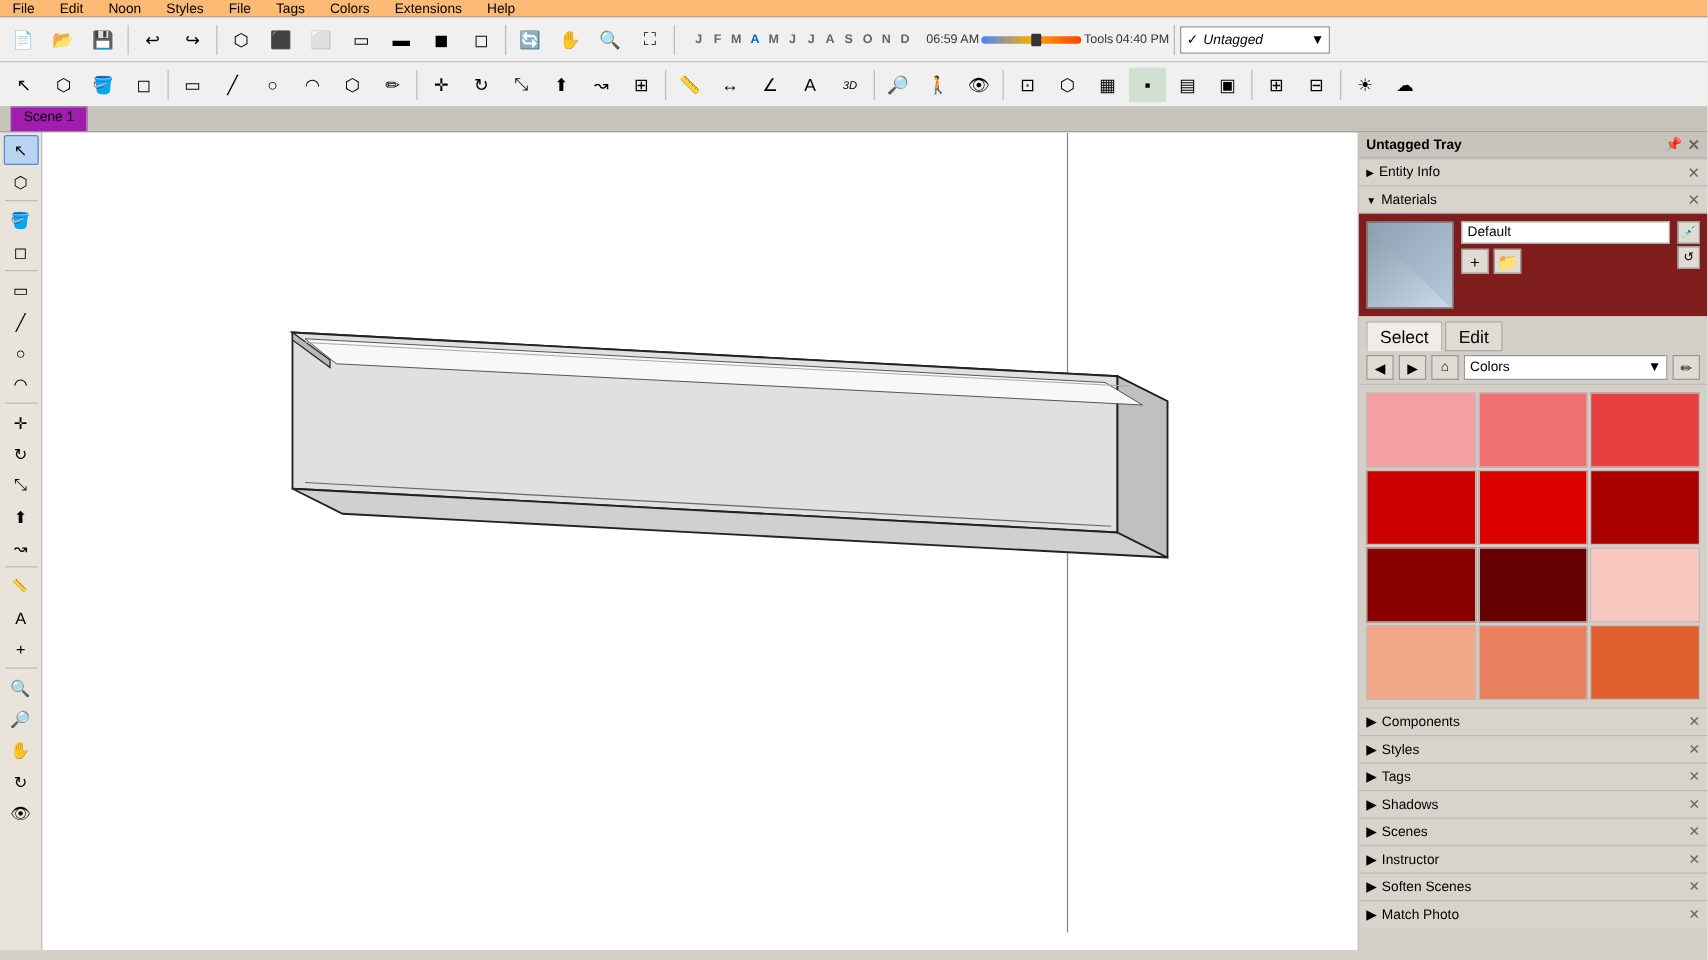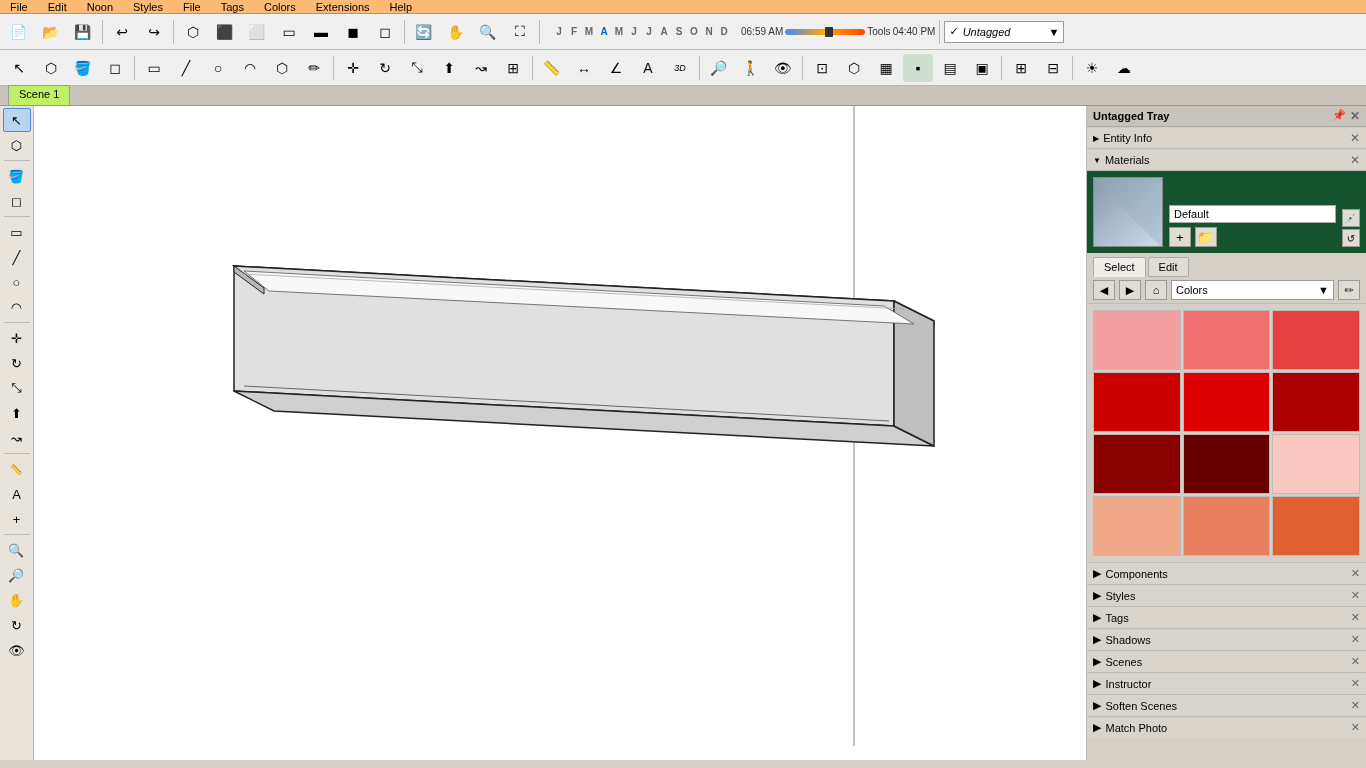--- a/index.html
+++ b/index.html
@@ -50,21 +50,21 @@
 
     
     .layer-dropdown {
       display: flex; align-items: center; border: 1px solid #999;
       background: white; padding: 2px 4px; font-size: 11px; height: 22px;
       min-width: 120px; cursor: pointer;
     }
 
     
     .scene-tab {
-      height: 20px; background: #bef264; border: 1px solid #999;
+      height: 20px; background: #a21caf; border: 1px solid #999;
       border-bottom: none; padding: 2px 10px; font-size: 11px;
       margin-left: 4px; margin-top: 4px;
     }
 
     
     #main-area {
       display: flex; height: calc(768px - 22px - 36px - 36px - 20px);
     }
 
     
@@ -104,22 +104,22 @@
       background: #d8d4cc; border-bottom: 1px solid #bbb; border-top: 1px solid #ccc;
       padding: 3px 6px; font-size: 11px; display: flex; align-items: center;
       justify-content: space-between; cursor: pointer;
     }
     .section-header-left { display: flex; align-items: center; gap: 4px; }
     .triangle { font-size: 8px; }
 
     
     #materials-section { flex-shrink: 0; }
     .material-preview {
-      display: flex; align-items: flex-end; gap: 6px;
-      padding: 6px; background: #14532d;
+      display: flex; align-items: flex-start; gap: 6px;
+      padding: 6px; background: #7f1d1d;
     }
     .material-swatch {
       width: 70px; height: 70px; background: linear-gradient(135deg, #8899aa 0%, #aabbcc 50%, #ccddee 100%);
       border: 1px solid #888; flex-shrink: 0; position: relative; overflow: hidden;
     }
     .material-swatch::after {
       content: ''; position: absolute; top: 0; right: 0;
       width: 0; height: 0;
       border-left: 70px solid transparent;
       border-top: 70px solid rgba(150,170,190,0.4);
@@ -129,21 +129,21 @@
       width: 100%; border: 1px solid #aaa; background: white;
       padding: 2px 4px; font-size: 11px;
     }
 
     
     .se-tabs {
       display: flex; align-items: center; gap: 0;
       padding: 4px 6px 0; background: #d4d0c8;
     }
     .se-tab {
-      padding: 3px 10px; font-size: 11px; cursor: pointer;
+      padding: 3px 10px; font-size: 14px; cursor: pointer;
       border: 1px solid #aaa; background: #e0dcd4;
       border-radius: 2px 2px 0 0; margin-right: 2px;
     }
     .se-tab.active { background: #f0ece8; border-bottom-color: #f0ece8; }
 
     
     .nav-row {
       display: flex; align-items: center; padding: 3px 6px; gap: 4px;
       background: #d4d0c8; border-bottom: 1px solid #bbb;
     }

